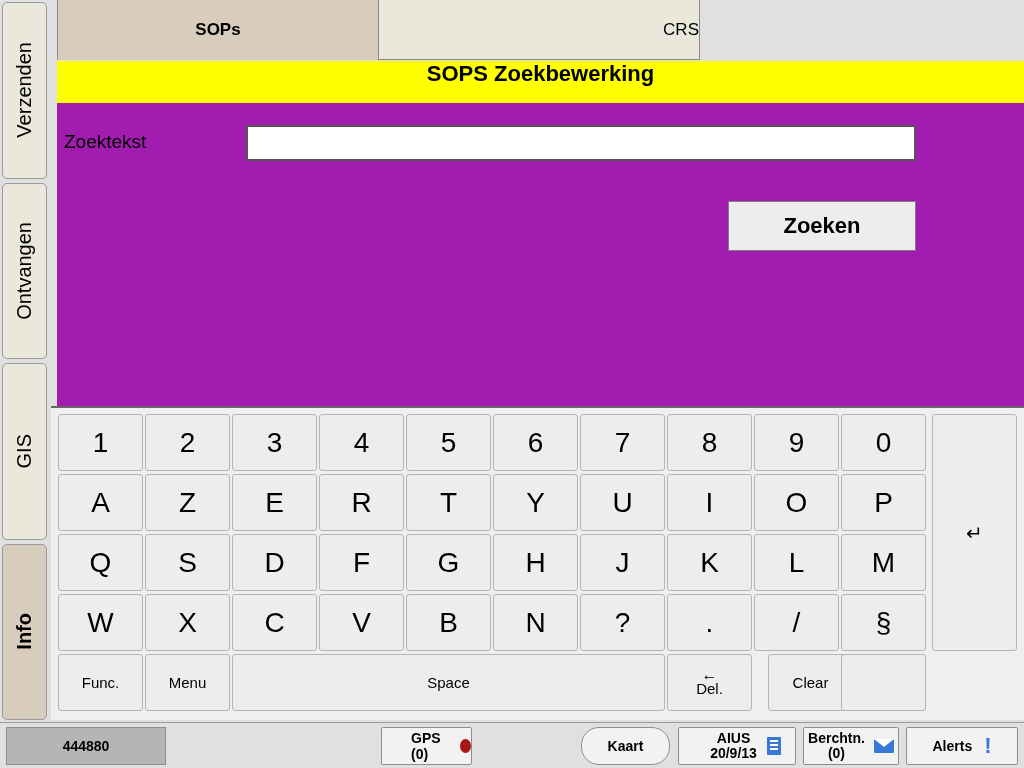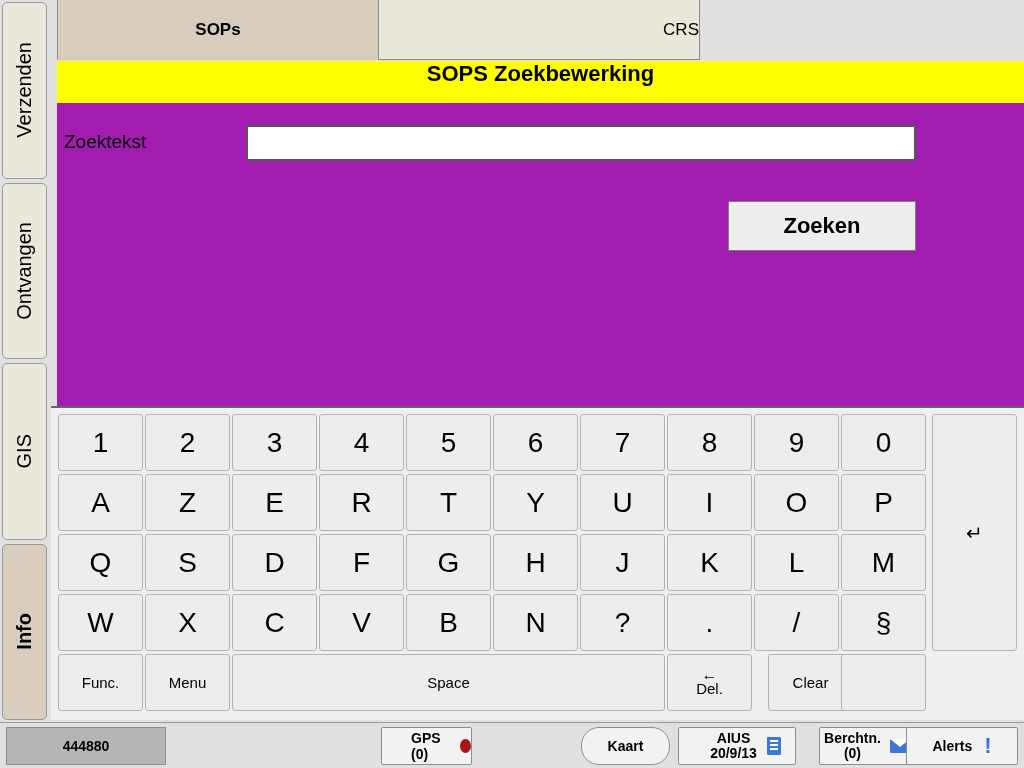--- a/index.html
+++ b/index.html
@@ -449,21 +449,21 @@
     </div>
 
     <div class="sb btn" style="left:678px; width:118px;padding-left:17px;">
       <span class="stack">
         <span>AIUS</span>
         <span>20/9/13</span>
       </span>
       <span class="icon-doc"></span>
     </div>
 
-    <div class="sb btn" style="left:803px; width:96px;margin-left:16px;">
+    <div class="sb btn" style="left:803px; width:96px;">
       <span class="stack">
         <span>Berchtn.</span>
         <span>(0)</span>
       </span>
       <span class="icon-env"></span>
     </div>
 
     <div class="sb btn" style="left:906px; width:112px;">
       <span>Alerts</span>
       <span class="icon-bang">!</span>

